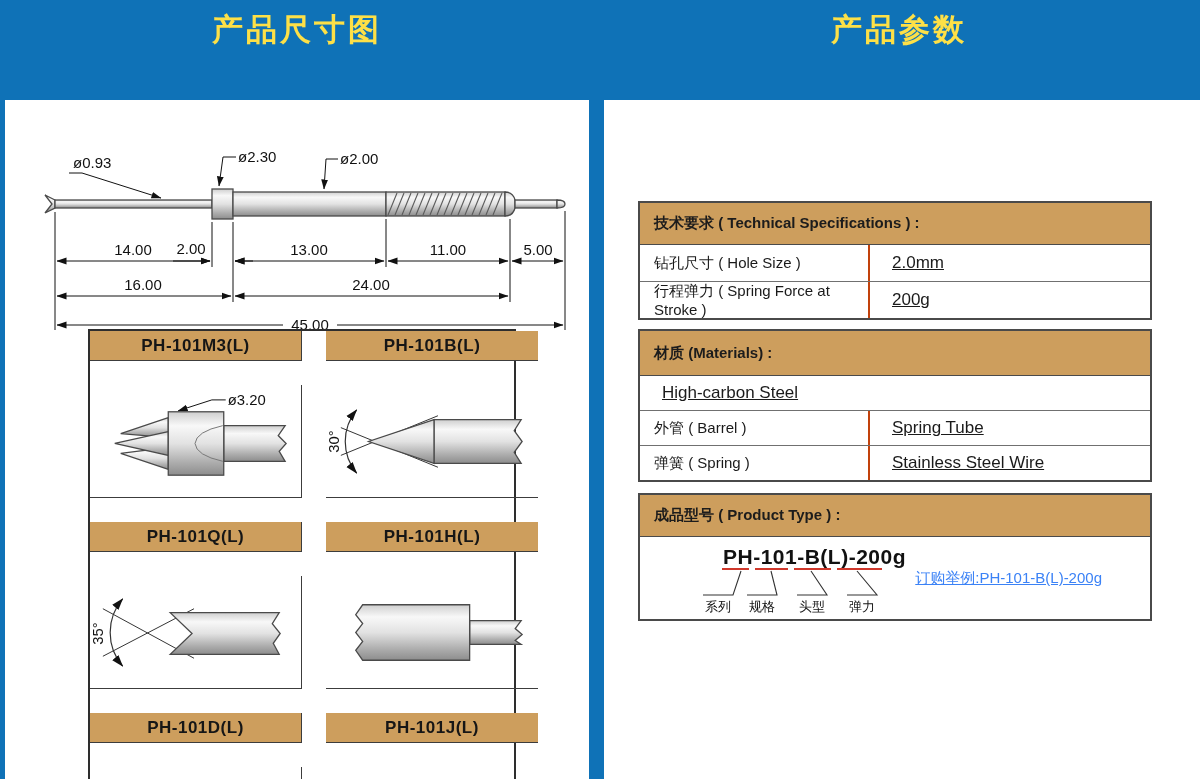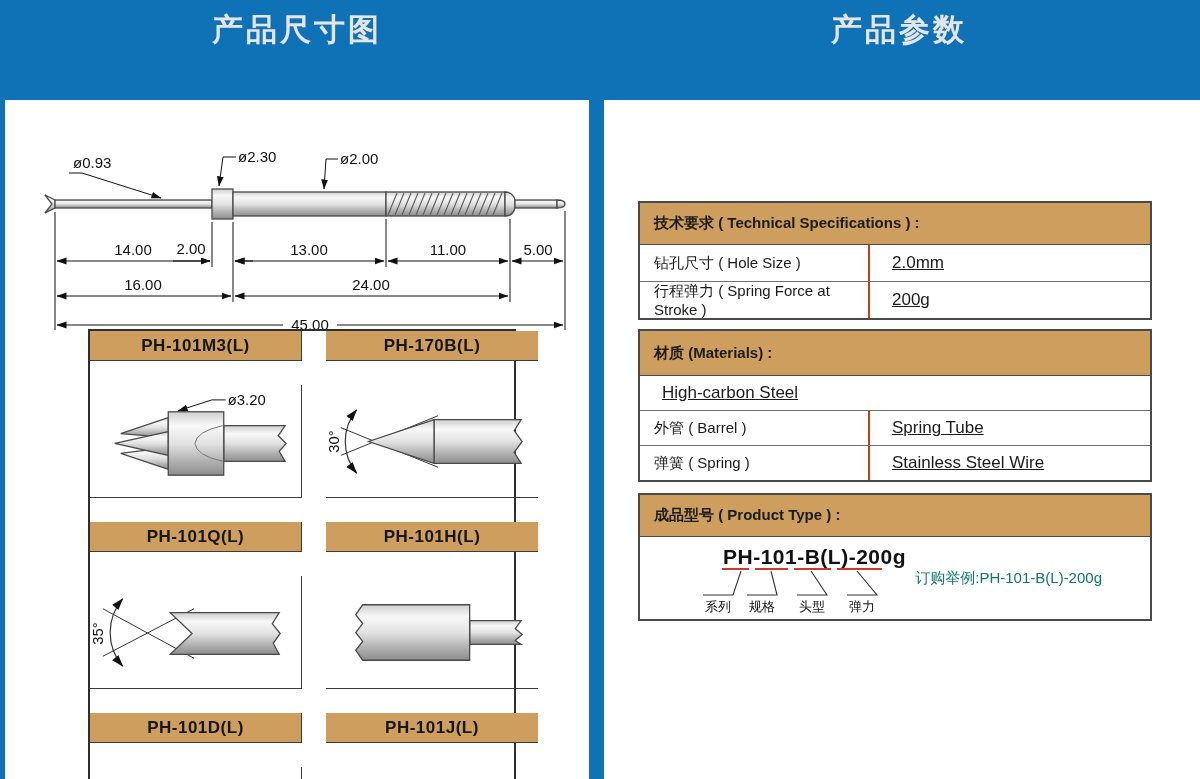--- a/index.html
+++ b/index.html
@@ -4,21 +4,21 @@
 <style>
   html,body{margin:0;padding:0;}
   body{
     width:1200px;height:779px;position:relative;
     background:#0F72B7;
     font-family:"Liberation Sans",sans-serif;
     color:#1a1a1a;overflow:hidden;
   }
   .band-title{
     position:absolute;top:0;height:62px;line-height:60px;
-    text-align:center;color:#e5e5e5;
+    text-align:center;color:#fde047;
     font-family:"Liberation Serif",serif;
     font-size:31px;font-weight:bold;letter-spacing:3px;
   }
   .band-title.left{left:5px;width:584px;}
   .band-title.right{left:604px;width:590px;}
   .panel{position:absolute;top:62px;height:703px;background:#ffffff;margin-top:38px;}
   .panel.left{left:5px;width:584px;}
   .panel.right{left:604px;width:622px;}
 
   
@@ -53,21 +53,21 @@
   .rt-row{display:flex;border-bottom:1px solid #707070;}
   .rt-row.last{border-bottom:none;}
   .rt-lbl{width:230px;border-right:2px solid #c2410c;display:flex;align-items:center;padding-left:14px;font-size:15px;box-sizing:border-box;}
   .rt-val{flex:1;display:flex;align-items:center;padding-left:22px;font-size:17px;text-decoration:underline;}
   .t1 .rt-head{height:41px;}
   .t1 .rt-row{height:36px;}
   .t2 .rt-head{height:44px;text-align:right;}
   .t2 .rt-row{height:34px;}
   .t3 .rt-head{height:41px;}
   .t3-body{position:relative;height:82px;}
-  .order-example{position:absolute;right:48px;top:32px;font-size:15px;color:#0f766e;}
+  .order-example{position:absolute;right:48px;top:32px;font-size:15px;color:#3b82f6;text-decoration:underline;}
   .model-txt{font-size:21px;font-weight:bold;letter-spacing:0.5px;}
   .red-ul{stroke:#D0382C;stroke-width:2;}
   .pt-line{stroke:#333;stroke-width:1.2;fill:none;}
   .pt-lbl{font-size:13px;}
 </style>
 </head>
 <body>
 
 <div class="band-title left">产品尺寸图</div>
 <div class="band-title right">产品参数</div>
@@ -167,21 +167,21 @@
       <text class="dimtxt" x="305" y="212" text-anchor="middle">45.00</text>
     </g>
   </svg>
 
   <div class="tip-grid">
 
     <div class="tg-cell tg-head colL">
         <span>PH-101M3(L)</span>
       </div>
     <div class="tg-cell tg-head">
-        <span>PH-170B(L)</span>
+        <span>PH-101B(L)</span>
       </div>
 
     <div class="tg-cell colL">
       <svg width="210" height="111" viewBox="0 0 212 112">
         <path class="metal" d="M134,40 L196,40 L189,50 L197,58 L190,66 L196,76 L134,76 Z"></path>
         <path class="metal" d="M78,32 L30,48 L78,52 Z"></path>
         <path class="metal" d="M78,62 L30,68 L78,84 Z"></path>
         <path class="metal" d="M78,46 L24,58 L78,70 Z"></path>
         <rect class="metal" x="78" y="26" width="56" height="64"></rect>
         <path d="M133,40 Q106,46 105,58 M133,76 Q106,70 105,58" fill="none" stroke="#777" stroke-width="1"></path>

